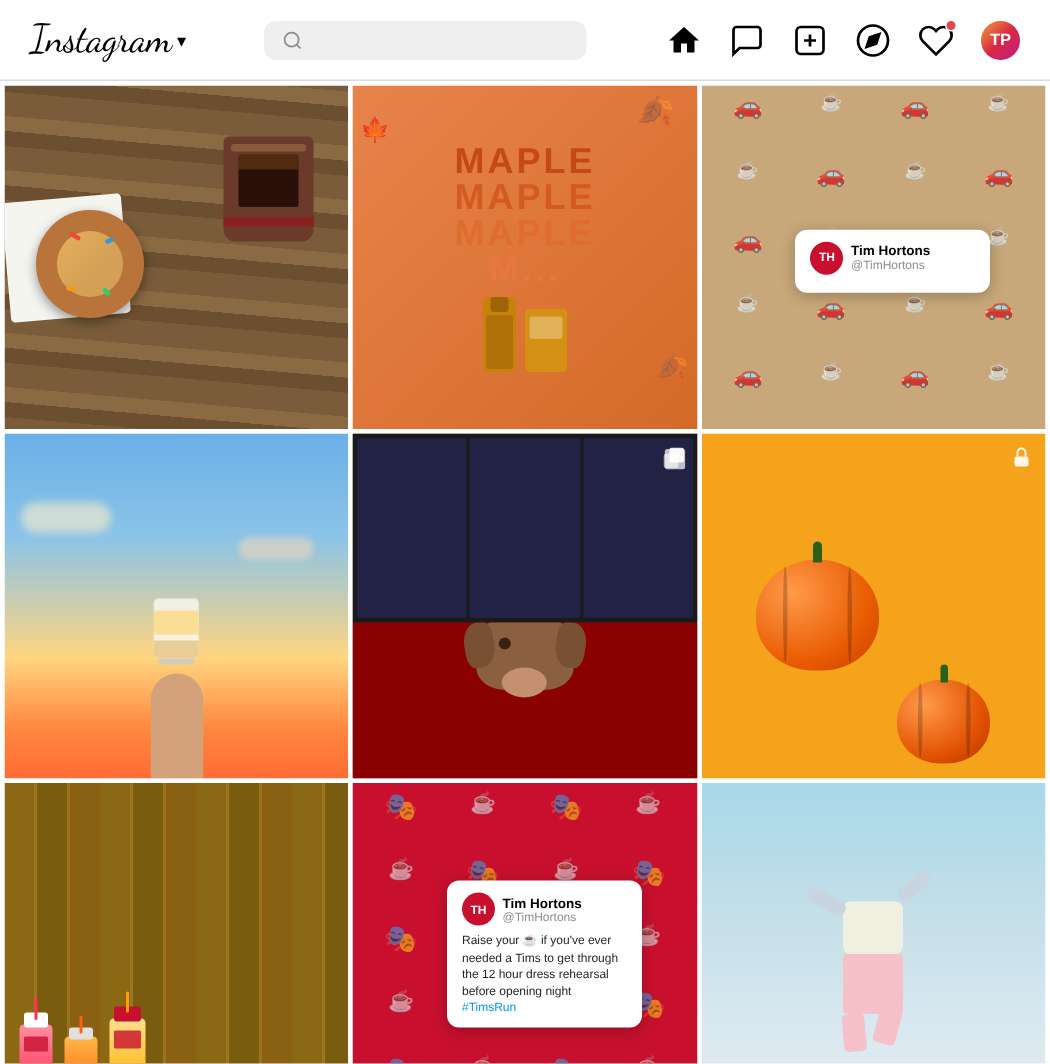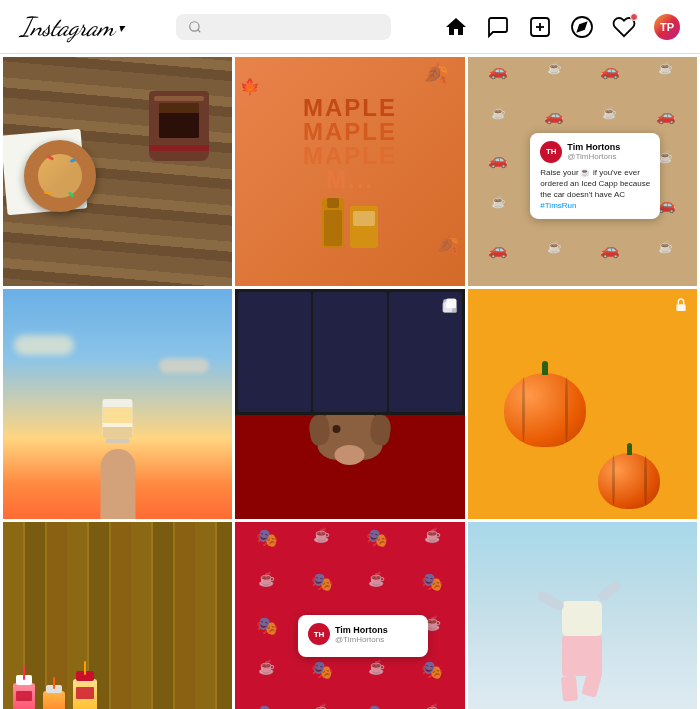--- a/index.html
+++ b/index.html
@@ -20,21 +20,20 @@
       height: 54px;
       border-bottom: 1px solid #dbdbdb;
       background: #fff;
       position: sticky;
       top: 0;
       z-index: 10;
     }
     .header-logo {
       font-family: 'Billabong', 'Dancing Script', cursive;
       font-size: 26px;
-      font-style: italic;
       color: #000;
       display: flex;
       align-items: center;
       gap: 4px;
       font-weight: 400;
       letter-spacing: -0.5px;
     }
     .header-logo-chevron {
       font-size: 12px;
       color: #000;
@@ -300,23 +299,20 @@
         <div style="position:absolute;top:50%;left:50%;transform:translate(-40%,-45%);background:white;border-radius:8px;padding:8px 10px;width:130px;box-shadow:0 2px 10px rgba(0,0,0,0.25);">
           <div style="display:flex;align-items:center;gap:5px;margin-bottom:4px;">
             <div style="width:22px;height:22px;border-radius:50%;background:#c8102e;display:flex;align-items:center;justify-content:center;">
               <span style="color:white;font-size:8px;font-weight:bold;">TH</span>
             </div>
             <div>
               <div style="font-size:9px;font-weight:700;">Tim Hortons</div>
               <div style="font-size:8px;color:#8e8e8e;">@TimHortons</div>
             </div>
           </div>
-          <div style="font-size:8px;color:#262626;line-height:1.4;">
-            Raise your ☕ if you've ever ordered an Iced Capp because the car doesn't have AC <span style="color:#0095f6;">#TimsRun</span>
-          </div>
         </div>
       </div>
     </div>
 
     <div class="grid-item">
       <div class="grid-item-img" style="position:relative;overflow:hidden;width:100%;height:100%;background:linear-gradient(180deg,#6aafe6 0%,#8bc4e8 30%,#ffd580 65%,#ff8940 85%,#ff6b35 100%);">
 
         <div style="position:absolute;top:20%;left:5%;width:60px;height:20px;background:rgba(255,240,200,0.6);border-radius:10px;filter:blur(3px);"></div>
         <div style="position:absolute;top:30%;right:10%;width:50px;height:15px;background:rgba(255,220,180,0.5);border-radius:10px;filter:blur(2px);"></div>
 
@@ -453,20 +449,23 @@
         <div style="position:absolute;top:50%;left:50%;transform:translate(-40%,-50%);background:white;border-radius:8px;padding:8px 10px;width:130px;box-shadow:0 2px 10px rgba(0,0,0,0.25);">
           <div style="display:flex;align-items:center;gap:5px;margin-bottom:4px;">
             <div style="width:22px;height:22px;border-radius:50%;background:#c8102e;display:flex;align-items:center;justify-content:center;">
               <span style="color:white;font-size:8px;font-weight:bold;">TH</span>
             </div>
             <div>
               <div style="font-size:9px;font-weight:700;">Tim Hortons</div>
               <div style="font-size:8px;color:#8e8e8e;">@TimHortons</div>
             </div>
           </div>
+          <div style="font-size:8px;color:#262626;line-height:1.4;">
+            Raise your ☕ if you've ever needed a Tims to get through the 12 hour dress rehearsal before opening night <span style="color:#0095f6;">#TimsRun</span>
+          </div>
         </div>
       </div>
     </div>
 
     <div class="grid-item">
       <div class="grid-item-img" style="position:relative;overflow:hidden;width:100%;height:100%;background:linear-gradient(180deg,#a8d8ea 0%,#c5dfe8 40%,#d8e8f0 70%,#e8eef0 100%);">
 
         <div style="position:absolute;bottom:50px;left:50%;transform:translateX(-50%);">
 
           <div style="width:40px;height:35px;background:#f0f0e0;border-radius:5px;margin:0 auto;position:relative;">

